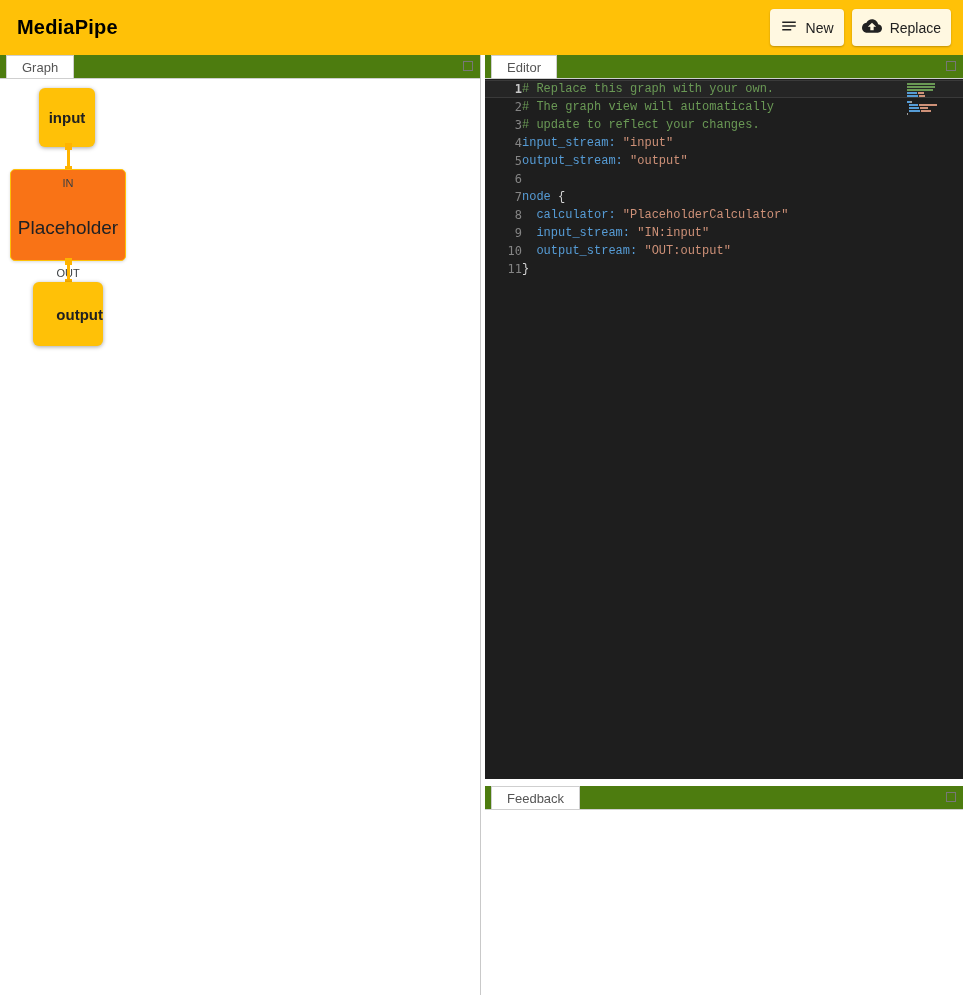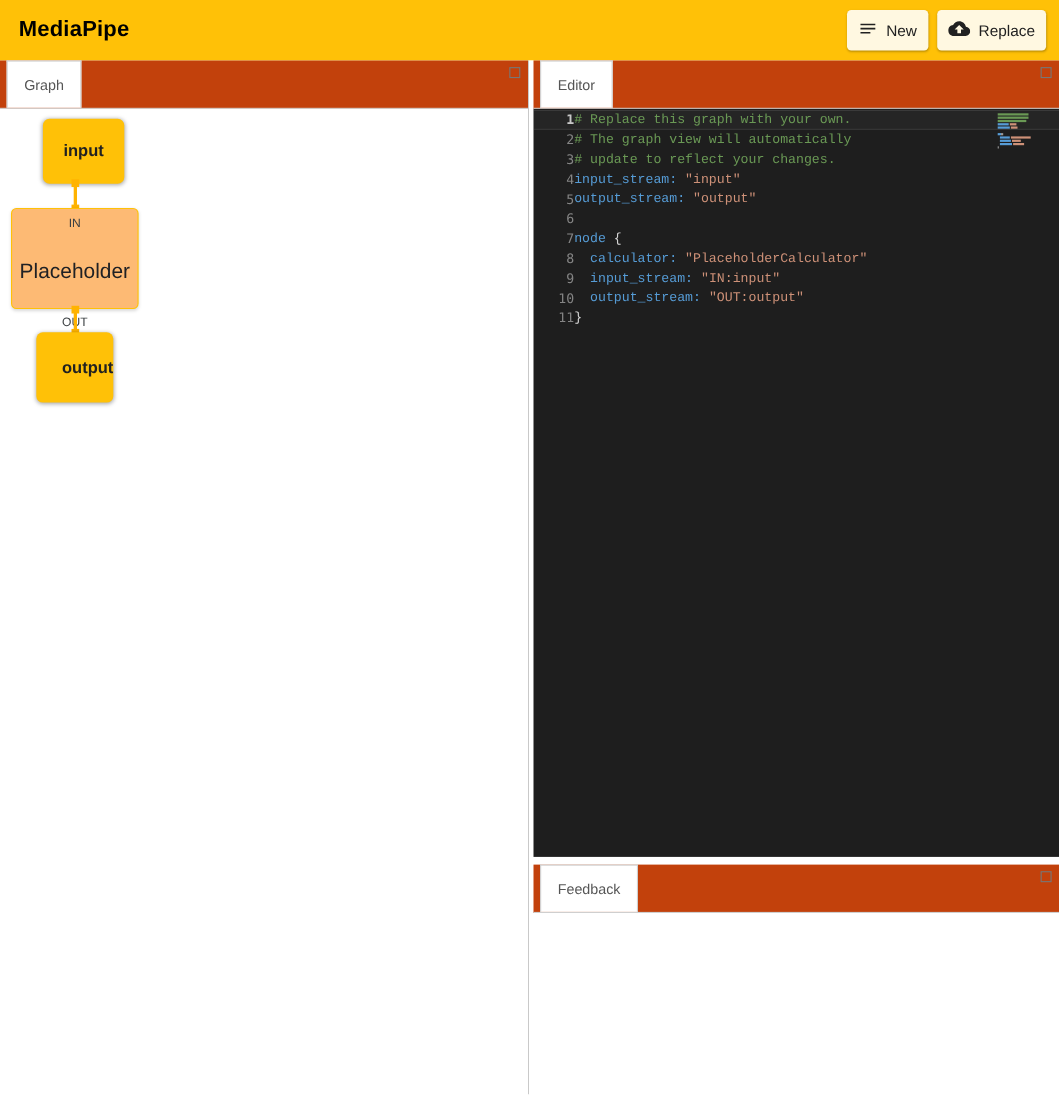--- a/index.html
+++ b/index.html
@@ -18,38 +18,38 @@
   .hbtn svg { fill:#212121; }
 
   
   .main { display:flex; height:940px; }
   .left-panel { width:481px; border-right:1px solid #c9c9c9; display:flex; flex-direction:column; }
   .col-gap { width:4px; background:#fff; }
   .right-col { flex:1; display:flex; flex-direction:column;justify-content:flex-end; }
 
   
   .panel { display:flex; flex-direction:column; min-height:0; }
-  .panel-header { position:relative; height:44px; background:#c2410c;
+  .panel-header { position:relative; height:24px; background:#4d7c0f;
                   border-bottom:1px solid #cfcfcf; display:flex; align-items:stretch; flex:none; }
   .tab { margin-left:6px; display:flex; align-items:center; padding:0 15px;
          background:#fff; border:1px solid #cfcfcf; border-bottom:none;
          font-size:13px; color:#555; cursor:pointer; }
   .expand-icon { position:absolute; right:7px; top:6px; width:10px; height:10px;
                  border:1.5px solid #777; background:transparent; cursor:pointer; }
 
   
   .graph-canvas { position:relative; flex:1; background:#fff; }
   .gnode { position:absolute; display:flex; align-items:center; justify-content:center;
            cursor:pointer; }
-  .node-input  { left:39px; top:9px;  width:74px; height:59px; background:#FFC107;
+  .node-input  { left:39px; top:9px;  width:56px; height:59px; background:#FFC107;
                  border-radius:6px; box-shadow:0 1px 4px rgba(0,0,0,0.35); }
   .node-output { left:33px; top:203px; width:70px; height:64px; background:#FFC107;
                  border-radius:6px; box-shadow:0 1px 4px rgba(0,0,0,0.35);justify-content:flex-end; }
   .io-label { font-size:15px; font-weight:bold; color:#212121; }
-  .node-placeholder { left:10px; top:90px; width:116px; height:92px; background:#fdba74;
+  .node-placeholder { left:10px; top:90px; width:116px; height:92px; background:#f97316;
                       border:1.5px solid #FFC107; border-radius:5px;
                       flex-direction:column; justify-content:space-between; padding:7px 0;
                       box-shadow:0 1px 3px rgba(0,0,0,0.15);gap:28px; }
   .port { font-size:11px; color:#3c4043; }
   .node-title { font-size:19px; color:#202124; }
   .connector { position:absolute; left:64px; width:8px; }
   .conn1 { top:64px; height:30px; }
   .conn2 { top:179px; height:28px; }
   .connector .cline { position:absolute; left:2.5px; top:2px; bottom:2px; width:3px;
                       background:#FFB300; display:block; }

